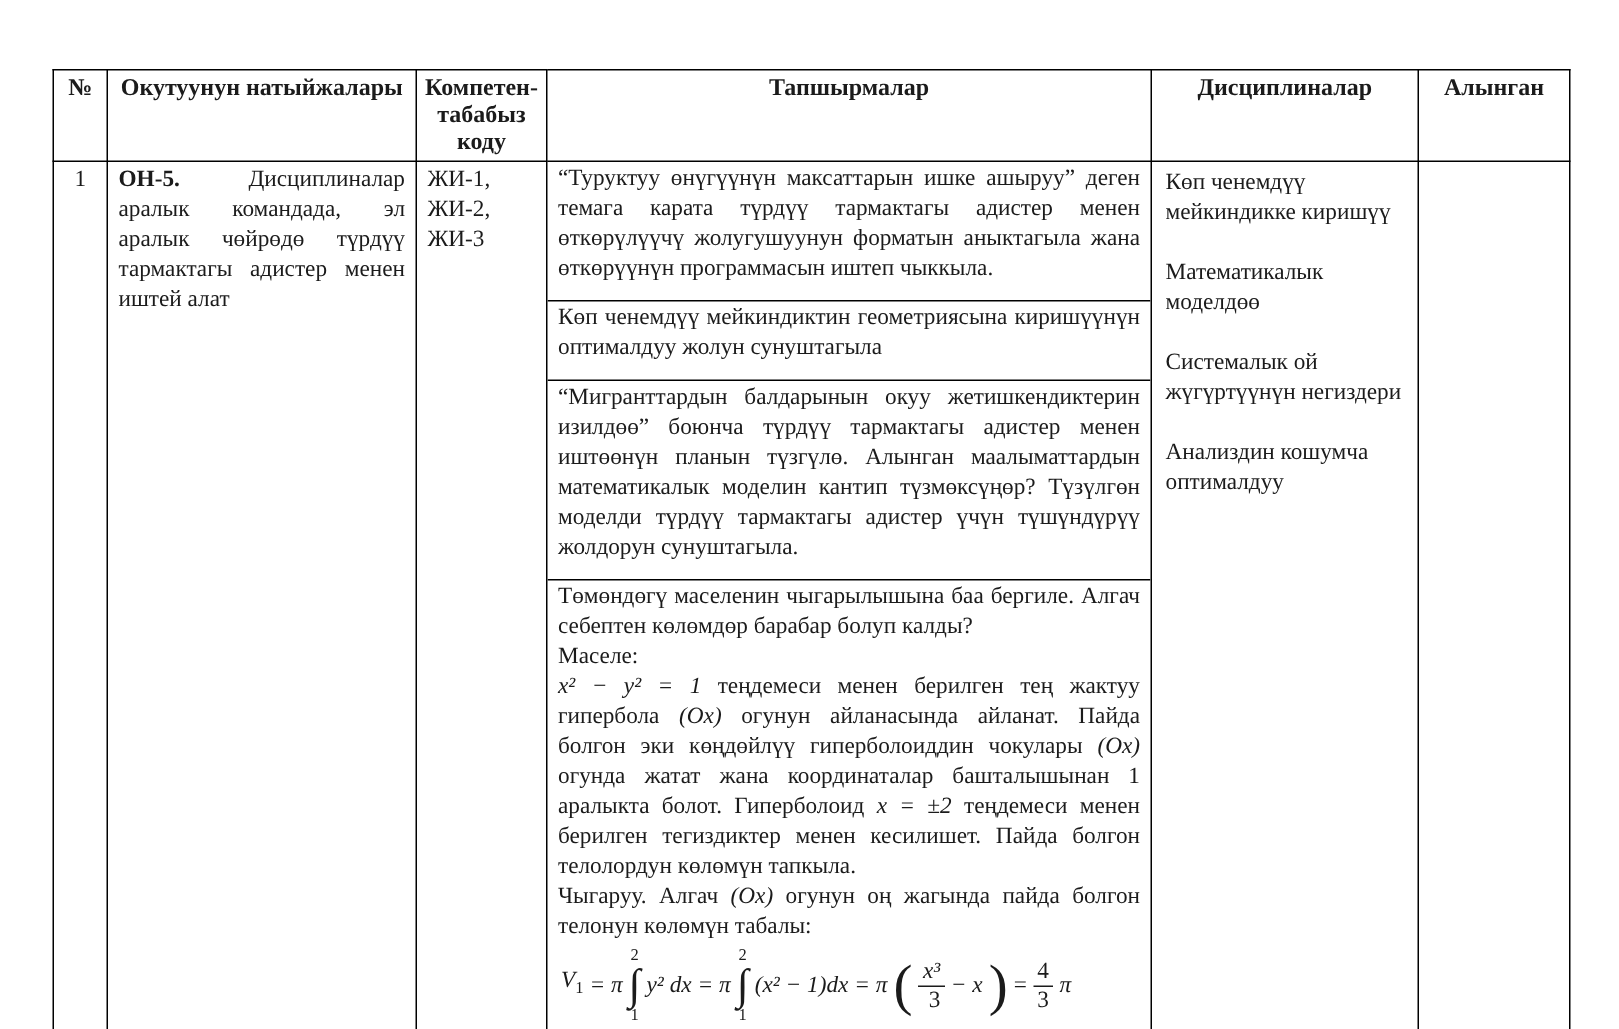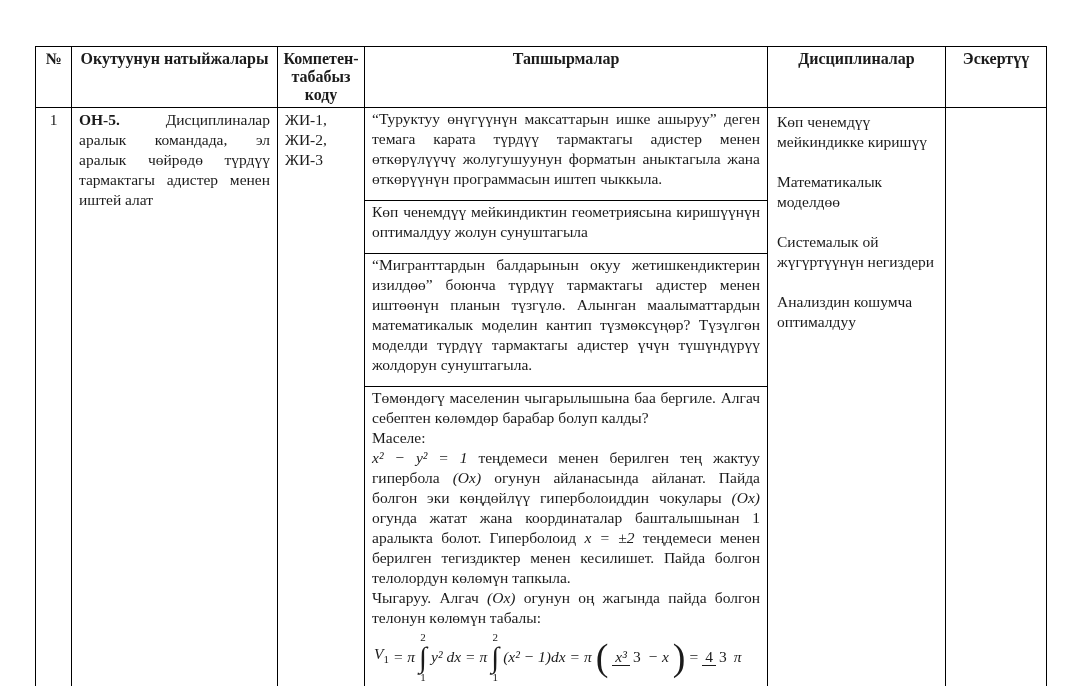--- a/index.html
+++ b/index.html
@@ -45,21 +45,21 @@
   .jp { margin:0; text-align:justify; }
 
   .formula {
     display:flex; align-items:center; gap:4px;
     margin:3px 0 3px 2px; font-size:15.5px;
     text-align:left; white-space:nowrap;
   }
   .integral { display:inline-flex; flex-direction:column; align-items:center; line-height:1; }
   .integral .lim  { font-size:11px; line-height:12px; }
   .integral .sign { font-size:29px; line-height:28px; font-style:italic; }
-  .frac { display:inline-flex; align-items:flex-start; line-height:1.15; }
+  .frac { display:inline-flex; flex-direction:column; align-items:flex-end; line-height:1.15; }
   .frac .num { border-bottom:1px solid #1b1b1b; padding:0 3px; }
   .frac .den { padding:0 3px; }
   .bigp { font-size:38px; line-height:34px; font-weight:400; }
   .sub  { font-size:11px; vertical-align:sub; }
 </style>
 </head>
 <body>
 
 <div class="page">
   <table class="doc">
@@ -75,21 +75,21 @@
       <tr>
         <th>№</th>
         <th>Окутуунун натыйжалары</th>
         <th>
           <div>Компетен-</div>
           <div>табабыз</div>
           <div>коду</div>
         </th>
         <th>Тапшырмалар</th>
         <th>Дисциплиналар</th>
-        <th>Эскертүү</th>
+        <th>Алынган</th>
       </tr>
     </thead>
     <tbody>
       <tr>
         <td class="no-cell">1</td>
 
         <td class="outcome-cell">
           <span class="bold">ОН-5.</span>
           <span>Дисциплиналар аралык командада, эл аралык чөйрөдө түрдүү тармактагы адистер менен иштей алат</span>
         </td>

